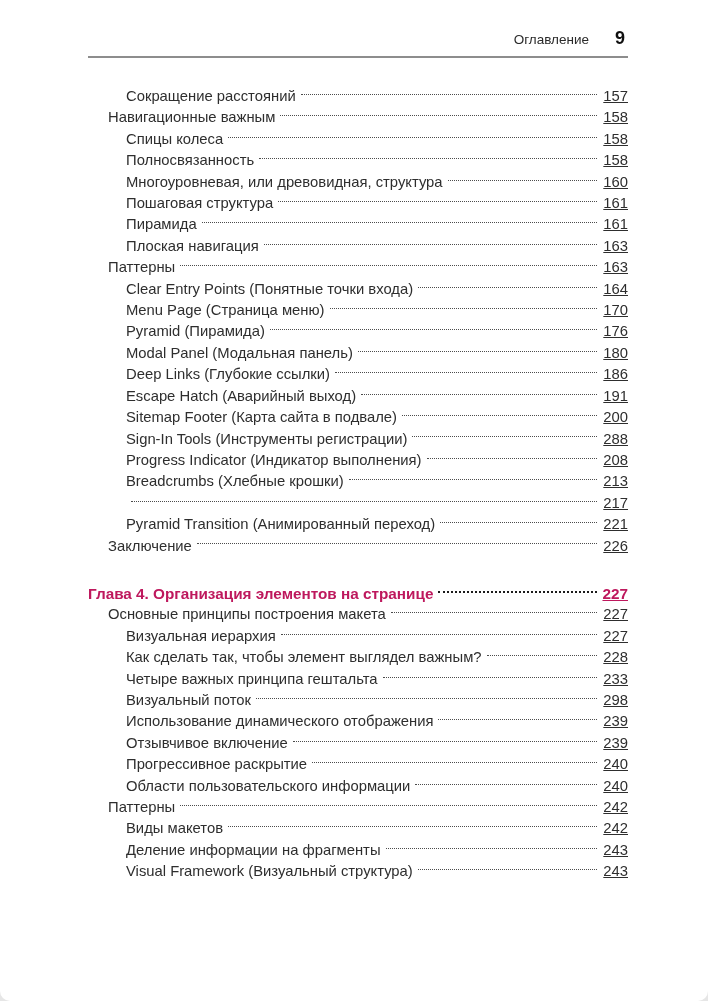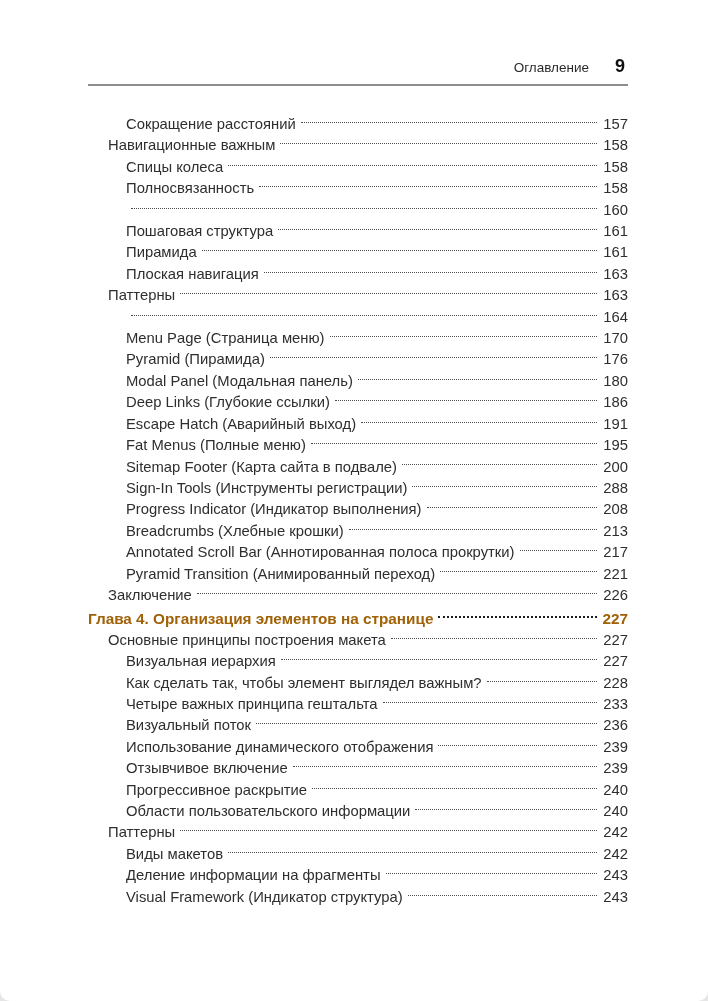--- a/index.html
+++ b/index.html
@@ -25,21 +25,21 @@
     position: absolute;
     left: 88px;
     width: 540px;
     top: 0;
   }
   
   .header {
     display: flex;
     justify-content: flex-end;
     align-items: baseline;
-    padding-top: 56px;
+    padding-top: 28px;
     column-gap: 26px;
   }
   .running-title {
     font-size: 13.5px;
     color: #2a2a2a;
   }
   .folio {
     font-size: 18px;
     font-weight: bold;
     color: #101010;
@@ -58,38 +58,39 @@
     align-items: center;
     line-height: 21.4px;
     font-size: 14.8px;
     color: #2e2e2e;
   }
   .toc-row.lvl-1 { padding-left: 20px; }
   .toc-row.lvl-2 { padding-left: 38px; }
   .toc-row.chapter {
     font-weight: bold;
     font-size: 15.3px;
-    color: #a16207;
-    margin-top: 2px;
+    color: #be185d;
+    margin-top: 26px;
   }
   .toc-label { white-space: nowrap; }
   .leader {
     flex: 1;
     min-width: 16px;
     border-bottom: 1.6px dotted #4c4c4c;
     margin: 0 5px 4.5px 5px;
   }
   .chapter .leader {
     border-bottom: 2.2px dotted #1c1c1c;
     margin-bottom: 4px;
   }
   .toc-page {
     min-width: 26px;
     text-align: right;
     white-space: nowrap;
+    text-decoration: underline;
   }
 </style>
 </head>
 <body>
 
 <div class="page">
   <div class="content">
 
     <div class="header">
       <span class="running-title">Оглавление</span>
@@ -112,20 +113,21 @@
           <span class="toc-label">Спицы колеса</span>
           <span class="leader"></span>
           <span class="toc-page">158</span>
         </div>
         <div class="toc-row lvl-2">
           <span class="toc-label">Полносвязанность</span>
           <span class="leader"></span>
           <span class="toc-page">158</span>
         </div>
         <div class="toc-row lvl-2">
+          <span class="toc-label">Многоуровневая, или древовидная, структура</span>
           <span class="leader"></span>
           <span class="toc-page">160</span>
         </div>
         <div class="toc-row lvl-2">
           <span class="toc-label">Пошаговая структура</span>
           <span class="leader"></span>
           <span class="toc-page">161</span>
         </div>
         <div class="toc-row lvl-2">
           <span class="toc-label">Пирамида</span>
@@ -136,20 +138,21 @@
           <span class="toc-label">Плоская навигация</span>
           <span class="leader"></span>
           <span class="toc-page">163</span>
         </div>
         <div class="toc-row lvl-1">
           <span class="toc-label">Паттерны</span>
           <span class="leader"></span>
           <span class="toc-page">163</span>
         </div>
         <div class="toc-row lvl-2">
+          <span class="toc-label">Clear Entry Points (Понятные точки входа)</span>
           <span class="leader"></span>
           <span class="toc-page">164</span>
         </div>
         <div class="toc-row lvl-2">
           <span class="toc-label">Menu Page (Страница меню)</span>
           <span class="leader"></span>
           <span class="toc-page">170</span>
         </div>
         <div class="toc-row lvl-2">
           <span class="toc-label">Pyramid (Пирамида)</span>
@@ -165,46 +168,40 @@
           <span class="toc-label">Deep Links (Глубокие ссылки)</span>
           <span class="leader"></span>
           <span class="toc-page">186</span>
         </div>
         <div class="toc-row lvl-2">
           <span class="toc-label">Escape Hatch (Аварийный выход)</span>
           <span class="leader"></span>
           <span class="toc-page">191</span>
         </div>
         <div class="toc-row lvl-2">
-          <span class="toc-label">Fat Menus (Полные меню)</span>
-          <span class="leader"></span>
-          <span class="toc-page">195</span>
-        </div>
-        <div class="toc-row lvl-2">
           <span class="toc-label">Sitemap Footer (Карта сайта в подвале)</span>
           <span class="leader"></span>
           <span class="toc-page">200</span>
         </div>
         <div class="toc-row lvl-2">
           <span class="toc-label">Sign-In Tools (Инструменты регистрации)</span>
           <span class="leader"></span>
           <span class="toc-page">288</span>
         </div>
         <div class="toc-row lvl-2">
           <span class="toc-label">Progress Indicator (Индикатор выполнения)</span>
           <span class="leader"></span>
           <span class="toc-page">208</span>
         </div>
         <div class="toc-row lvl-2">
           <span class="toc-label">Breadcrumbs (Хлебные крошки)</span>
           <span class="leader"></span>
           <span class="toc-page">213</span>
         </div>
         <div class="toc-row lvl-2">
-          <span class="toc-label">Annotated Scroll Bar (Аннотированная полоса прокрутки)</span>
           <span class="leader"></span>
           <span class="toc-page">217</span>
         </div>
         <div class="toc-row lvl-2">
           <span class="toc-label">Pyramid Transition (Анимированный переход)</span>
           <span class="leader"></span>
           <span class="toc-page">221</span>
         </div>
         <div class="toc-row lvl-1">
           <span class="toc-label">Заключение</span>
@@ -232,21 +229,21 @@
           <span class="toc-page">228</span>
         </div>
         <div class="toc-row lvl-2">
           <span class="toc-label">Четыре важных принципа гештальта</span>
           <span class="leader"></span>
           <span class="toc-page">233</span>
         </div>
         <div class="toc-row lvl-2">
           <span class="toc-label">Визуальный поток</span>
           <span class="leader"></span>
-          <span class="toc-page">236</span>
+          <span class="toc-page">298</span>
         </div>
         <div class="toc-row lvl-2">
           <span class="toc-label">Использование динамического отображения</span>
           <span class="leader"></span>
           <span class="toc-page">239</span>
         </div>
         <div class="toc-row lvl-2">
           <span class="toc-label">Отзывчивое включение</span>
           <span class="leader"></span>
           <span class="toc-page">239</span>
@@ -270,20 +267,20 @@
           <span class="toc-label">Виды макетов</span>
           <span class="leader"></span>
           <span class="toc-page">242</span>
         </div>
         <div class="toc-row lvl-2">
           <span class="toc-label">Деление информации на фрагменты</span>
           <span class="leader"></span>
           <span class="toc-page">243</span>
         </div>
         <div class="toc-row lvl-2">
-          <span class="toc-label">Visual Framework (Индикатор структура)</span>
+          <span class="toc-label">Visual Framework (Визуальный структура)</span>
           <span class="leader"></span>
           <span class="toc-page">243</span>
         </div>
       </div>
 
   </div>
 </div>
 
 </body></html>

